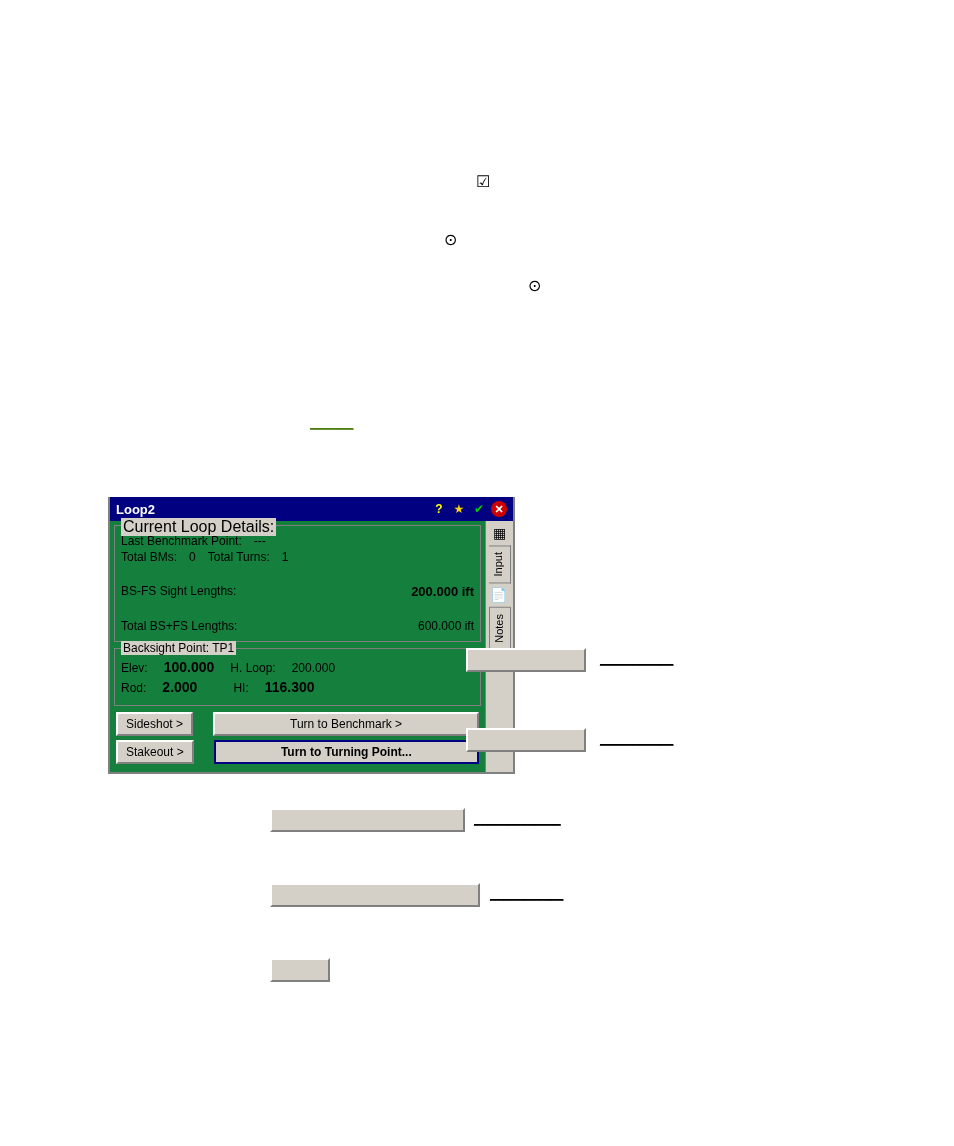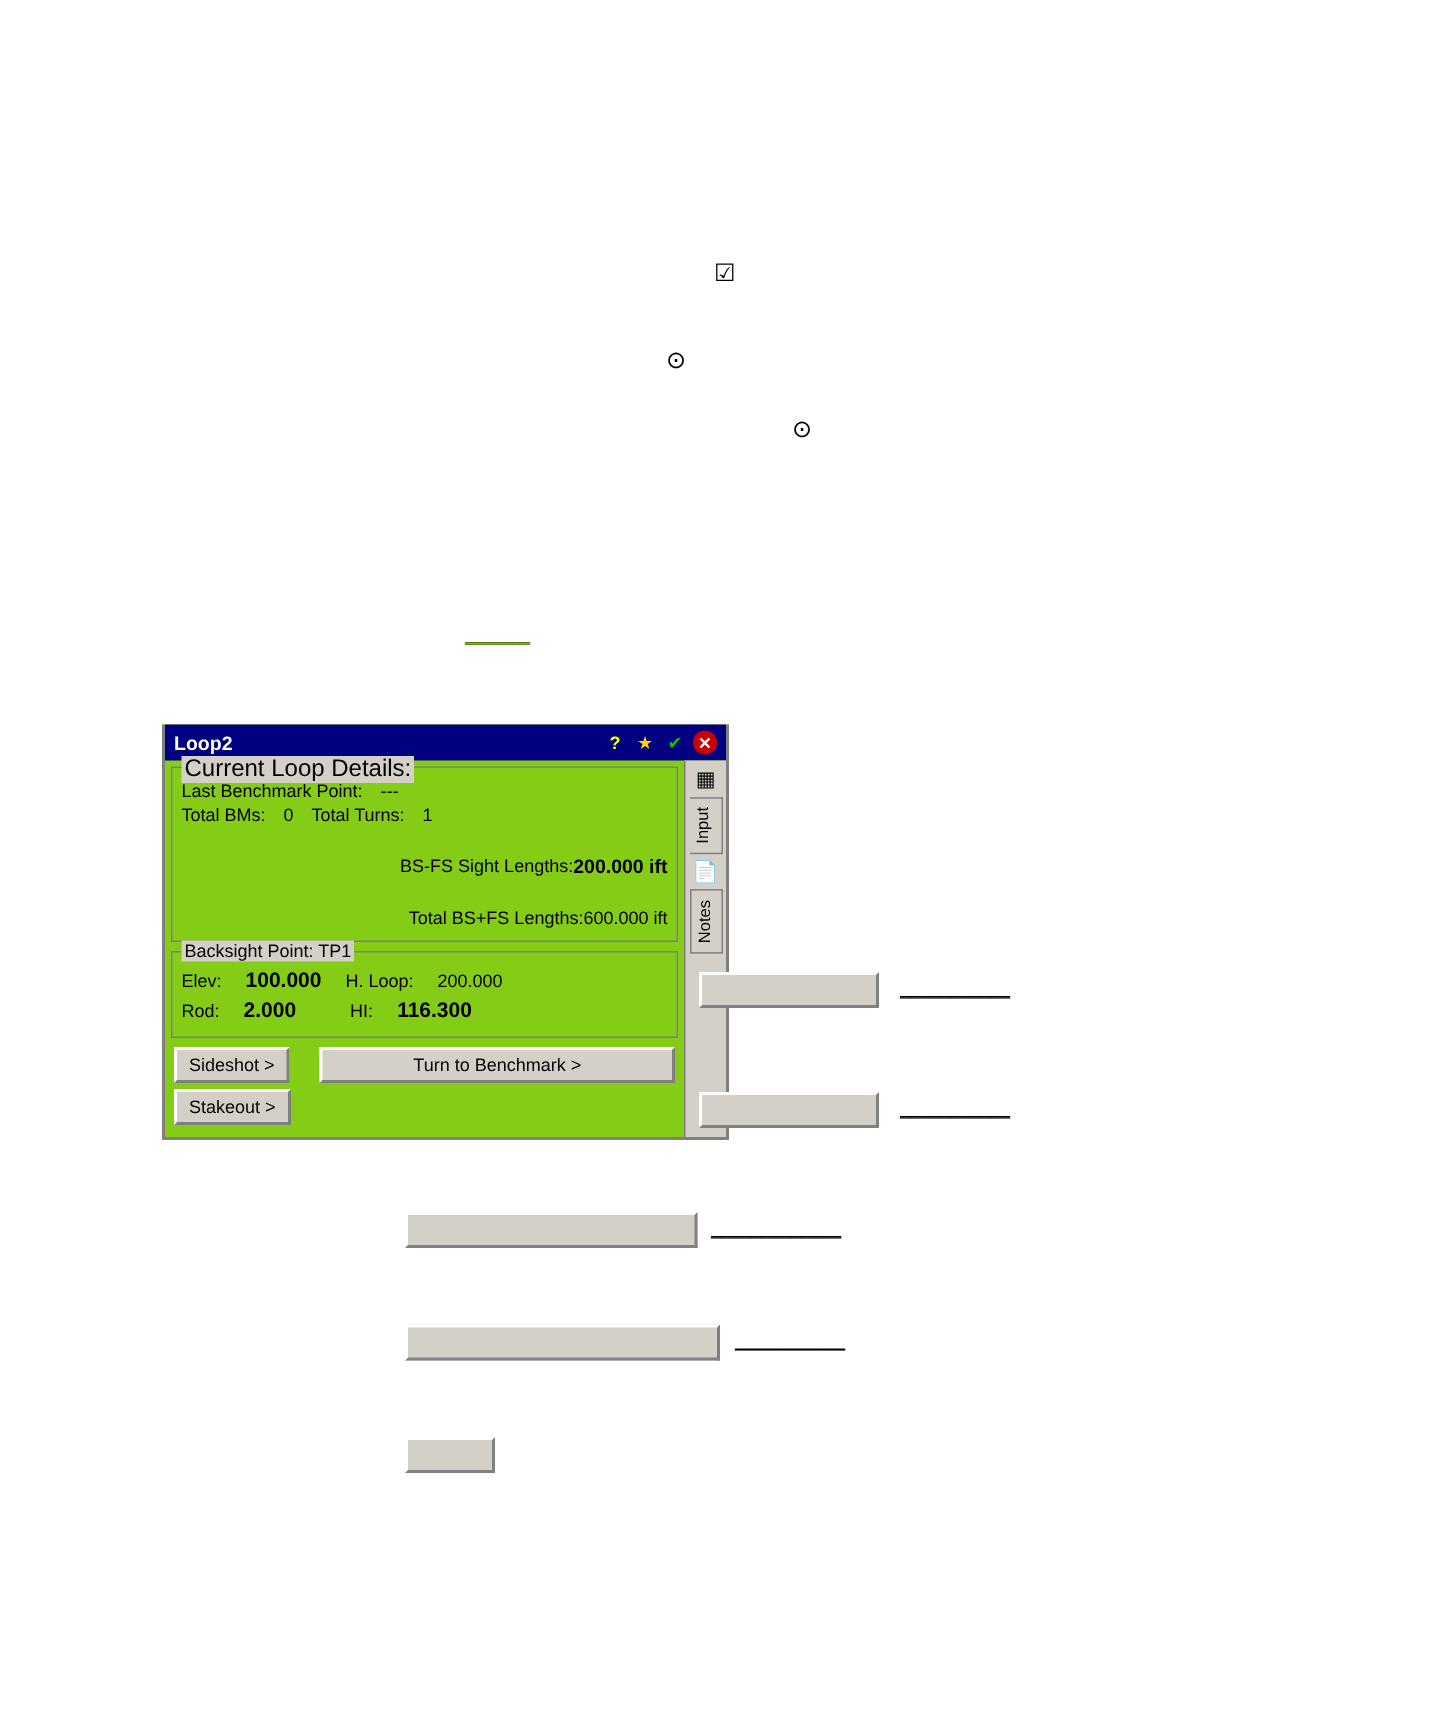--- a/index.html
+++ b/index.html
@@ -35,24 +35,24 @@
     
     .underline-text {
       position: absolute;
       text-decoration: underline;
       font-size: 13px;
     }
 
     
     .dialog-window {
       position: absolute;
-      top: 483px;
+      top: 497px;
       left: 108px;
-      width: 378px;
-      background: #84cc16;
+      width: 407px;
+      background: #15803d;
       border: 2px solid #808080;
       border-top: none;
     }
 
     
     .title-bar {
       background: #000080;
       color: white;
       padding: 3px 6px;
       display: flex;
@@ -129,21 +129,21 @@
     }
     .label-normal { font-size: 12px; }
     .value-normal { font-size: 12px; }
 
     
     .bsfs-table {
       margin-top: 4px;
     }
     .bsfs-row {
       display: flex;
-      justify-content: flex-end;
+      justify-content: space-between;
       margin-bottom: 2px;
       margin-top: 20px;
     }
     .bsfs-label { font-size: 12px; }
     .bsfs-value-bold { font-weight: bold; font-size: 13px; }
     .bsfs-value-normal { font-size: 12px; }
 
     
     .bs-group {
       border: 1px solid #808080;
@@ -327,20 +327,21 @@
         </div>
       </div>
 
       <div class="button-row">
         <button class="btn">Sideshot &gt;</button>
         <button class="btn btn-wide">Turn to Benchmark &gt;</button>
       </div>
 
       <div class="button-row">
         <button class="btn">Stakeout &gt;</button>
+        <button class="btn btn-wide btn-highlighted">Turn to Turning Point...</button>
       </div>
 
     </div>
 
     <div class="dialog-right">
       <div class="tab-icon">▦</div>
       <div class="tab-item tab-active">Input</div>
       <div class="tab-icon">📄</div>
       <div class="tab-item">Notes</div>
     </div>

